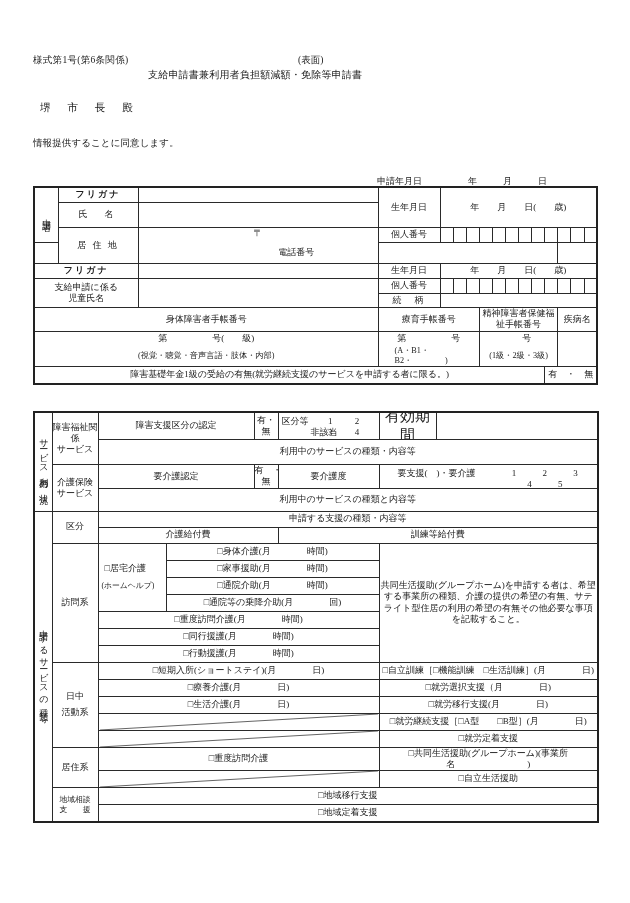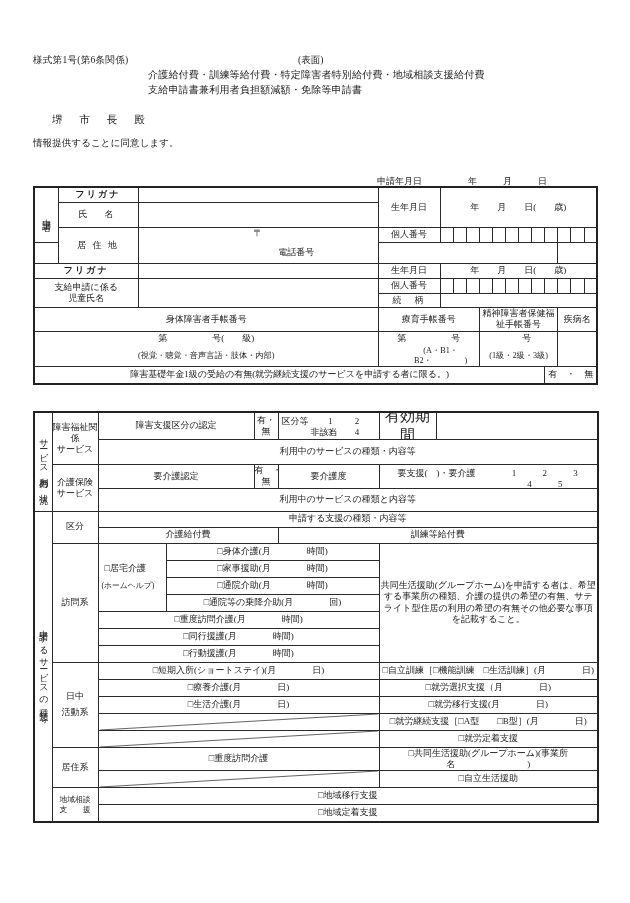--- a/index.html
+++ b/index.html
@@ -12,21 +12,21 @@
     color: #1a1a1a;
     position: relative;
     overflow: hidden;
   }
   .page { position: absolute; left: 0; top: 0; width: 630px; height: 903px; }
 
   
   .hdr-row1 { position:absolute; left:33px; top:54px; font-size:9.5px; letter-spacing:.3px; }
   .hdr-omote { position:absolute; left:298px; top:54px; font-size:9.5px; }
   .hdr-title { position:absolute; left:148px; top:68px; font-size:10px; line-height:14.5px; letter-spacing:.2px;}
-  .hdr-mayor { position:absolute; left:52px; top:101px; font-size:10.5px; letter-spacing:3.2px;margin-top:12px; }
+  .hdr-mayor { position:absolute; left:40px; top:101px; font-size:10.5px; letter-spacing:3.2px; }
   .hdr-body { position:absolute; left:33px; top:133px; width:560px; font-size:9.5px; line-height:21px; letter-spacing:.1px;}
   .hdr-body .ind { display:block; text-indent:12px;}
   .apply-date { position:absolute; left:377px; top:175px; font-size:9px; }
 
   
   table.f {
     border-collapse: collapse;
     table-layout: fixed;
     font-size: 9px;
     position: absolute;
@@ -71,21 +71,20 @@
   .g26 { width:26px; } .g46 { width:46px; }
 </style>
 </head>
 <body>
 
 <div class="page">
 
   <div class="hdr-row1">様式第1号(第6条関係)</div>
   <div class="hdr-omote">(表面)</div>
   <div class="hdr-title">
-    <div>介護給付費・訓練等給付費・特定障害者特別給付費・地域相談支援給付費</div>
     <div>支給申請書兼利用者負担額減額・免除等申請書</div>
   </div>
   <div class="hdr-mayor">堺　市　長　殿</div>
   <div class="hdr-body">
     <span>情報提供することに同意します。</span>
   </div>
   <div class="apply-date">
     <span>申請年月日</span><span class="gap g46"></span><span>年</span><span class="gap g26"></span><span>月</span><span class="gap g26"></span><span>日</span>
   </div>
 
@@ -184,21 +183,21 @@
       <td colspan="3" style="border-top:1.3px solid #222">疾病名</td>
     </tr>
     <tr>
       <td colspan="3" class="nb-b" style="height:14px">第　　　　　号(　　級)</td>
       <td colspan="4" class="nb-b">第　　　　　号</td>
       <td colspan="6" class="nb-b" style="text-align:right;padding-right:26px">号</td>
       <td colspan="3" rowspan="2"></td>
     </tr>
     <tr>
       <td colspan="3" class="nb-t small" style="height:15px">(視覚・聴覚・音声言語・肢体・内部)</td>
-      <td colspan="4" class="nb-t small" style="text-align:center;padding-left:24px">(A・B1・B2・　　　　)</td>
+      <td colspan="4" class="nb-t small" style="text-align:left;padding-left:16px">(A・B1・B2・　　　　)</td>
       <td colspan="6" class="nb-t small">(1級・2級・3級)</td>
     </tr>
     <tr>
       <td colspan="12" style="height:16px">障害基礎年金1級の受給の有無(就労継続支援のサービスを申請する者に限る。)</td>
       <td colspan="4">有　・　無</td>
     </tr>
   </tbody>
     </table>
 
   <table class="f outer" id="tbl-service">

